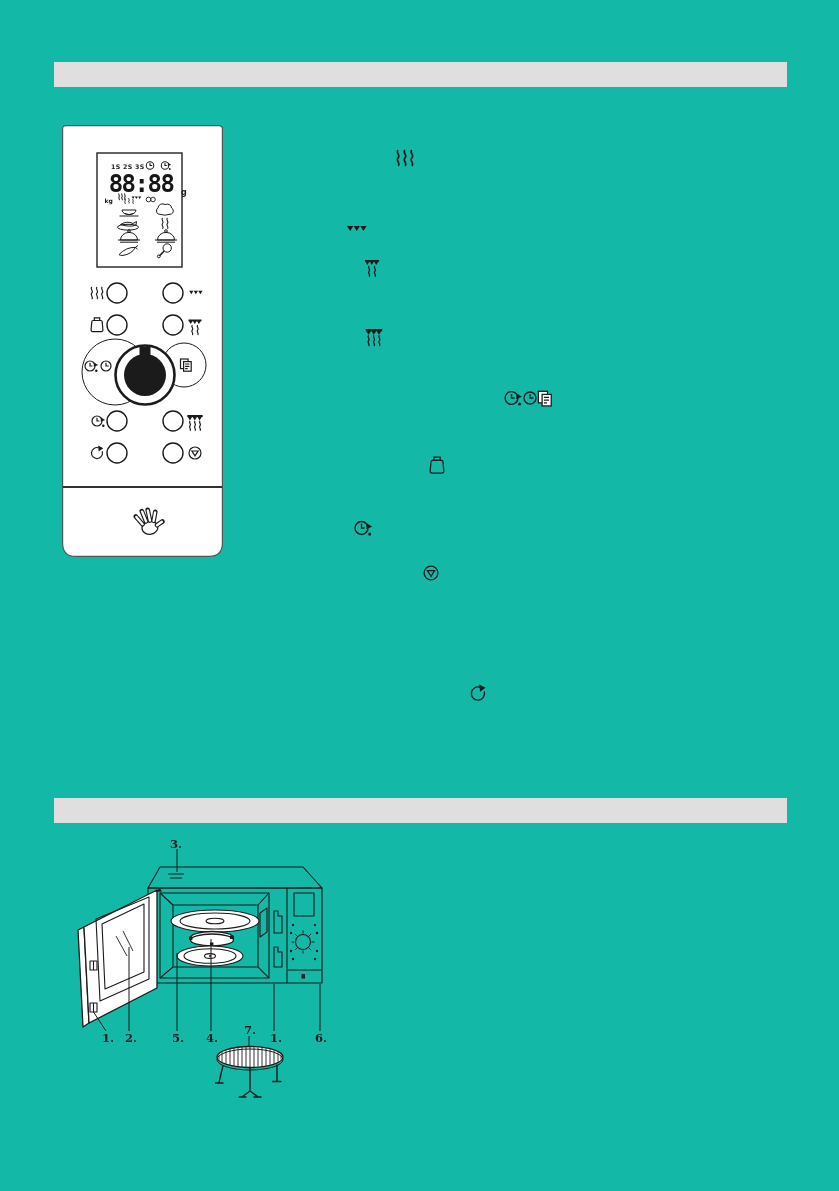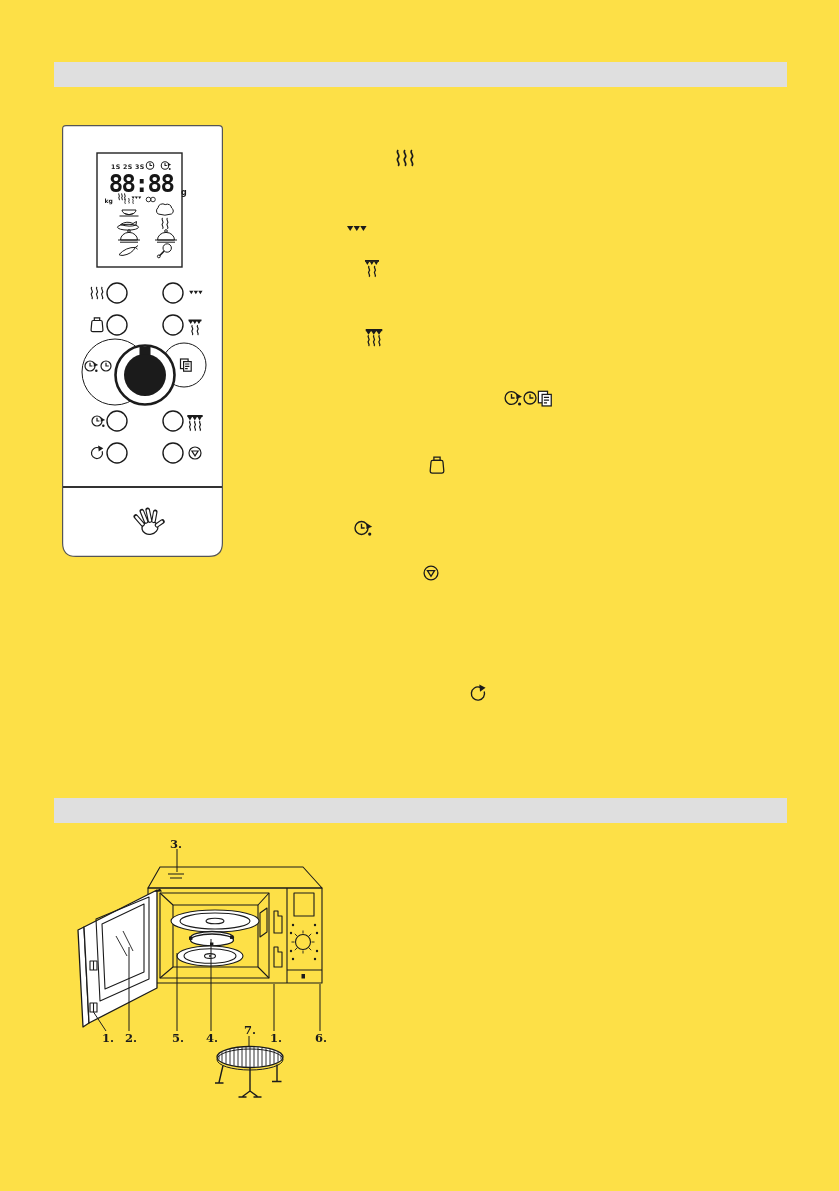--- a/index.html
+++ b/index.html
@@ -1,16 +1,16 @@
 <!DOCTYPE html>
 <html><head>
 <meta charset="utf-8">
 <style>
   html,body{margin:0;padding:0;background:#fff;}
-  .page{position:relative;width:839px;height:1191px;background:#fde047;overflow:hidden;
+  .page{position:relative;width:839px;height:1191px;background:#14b8a6;overflow:hidden;
         font-family:"DejaVu Sans", sans-serif;}
   .bar{position:absolute;left:54px;width:733px;height:25px;background:#dfdfdf;}
   .abs{position:absolute;}
   .bicon{position:absolute;overflow:visible;}
   svg{display:block;}
   .lbl{font-family:"DejaVu Serif", serif;font-weight:bold;font-size:11.5px;fill:#1b1b1b;}
   .seg{font-family:"DejaVu Sans Mono", monospace;font-weight:bold;fill:#161616;}
   .tiny{font-family:"DejaVu Sans", sans-serif;font-weight:bold;fill:#1b1b1b;}
 </style>
 </head>

